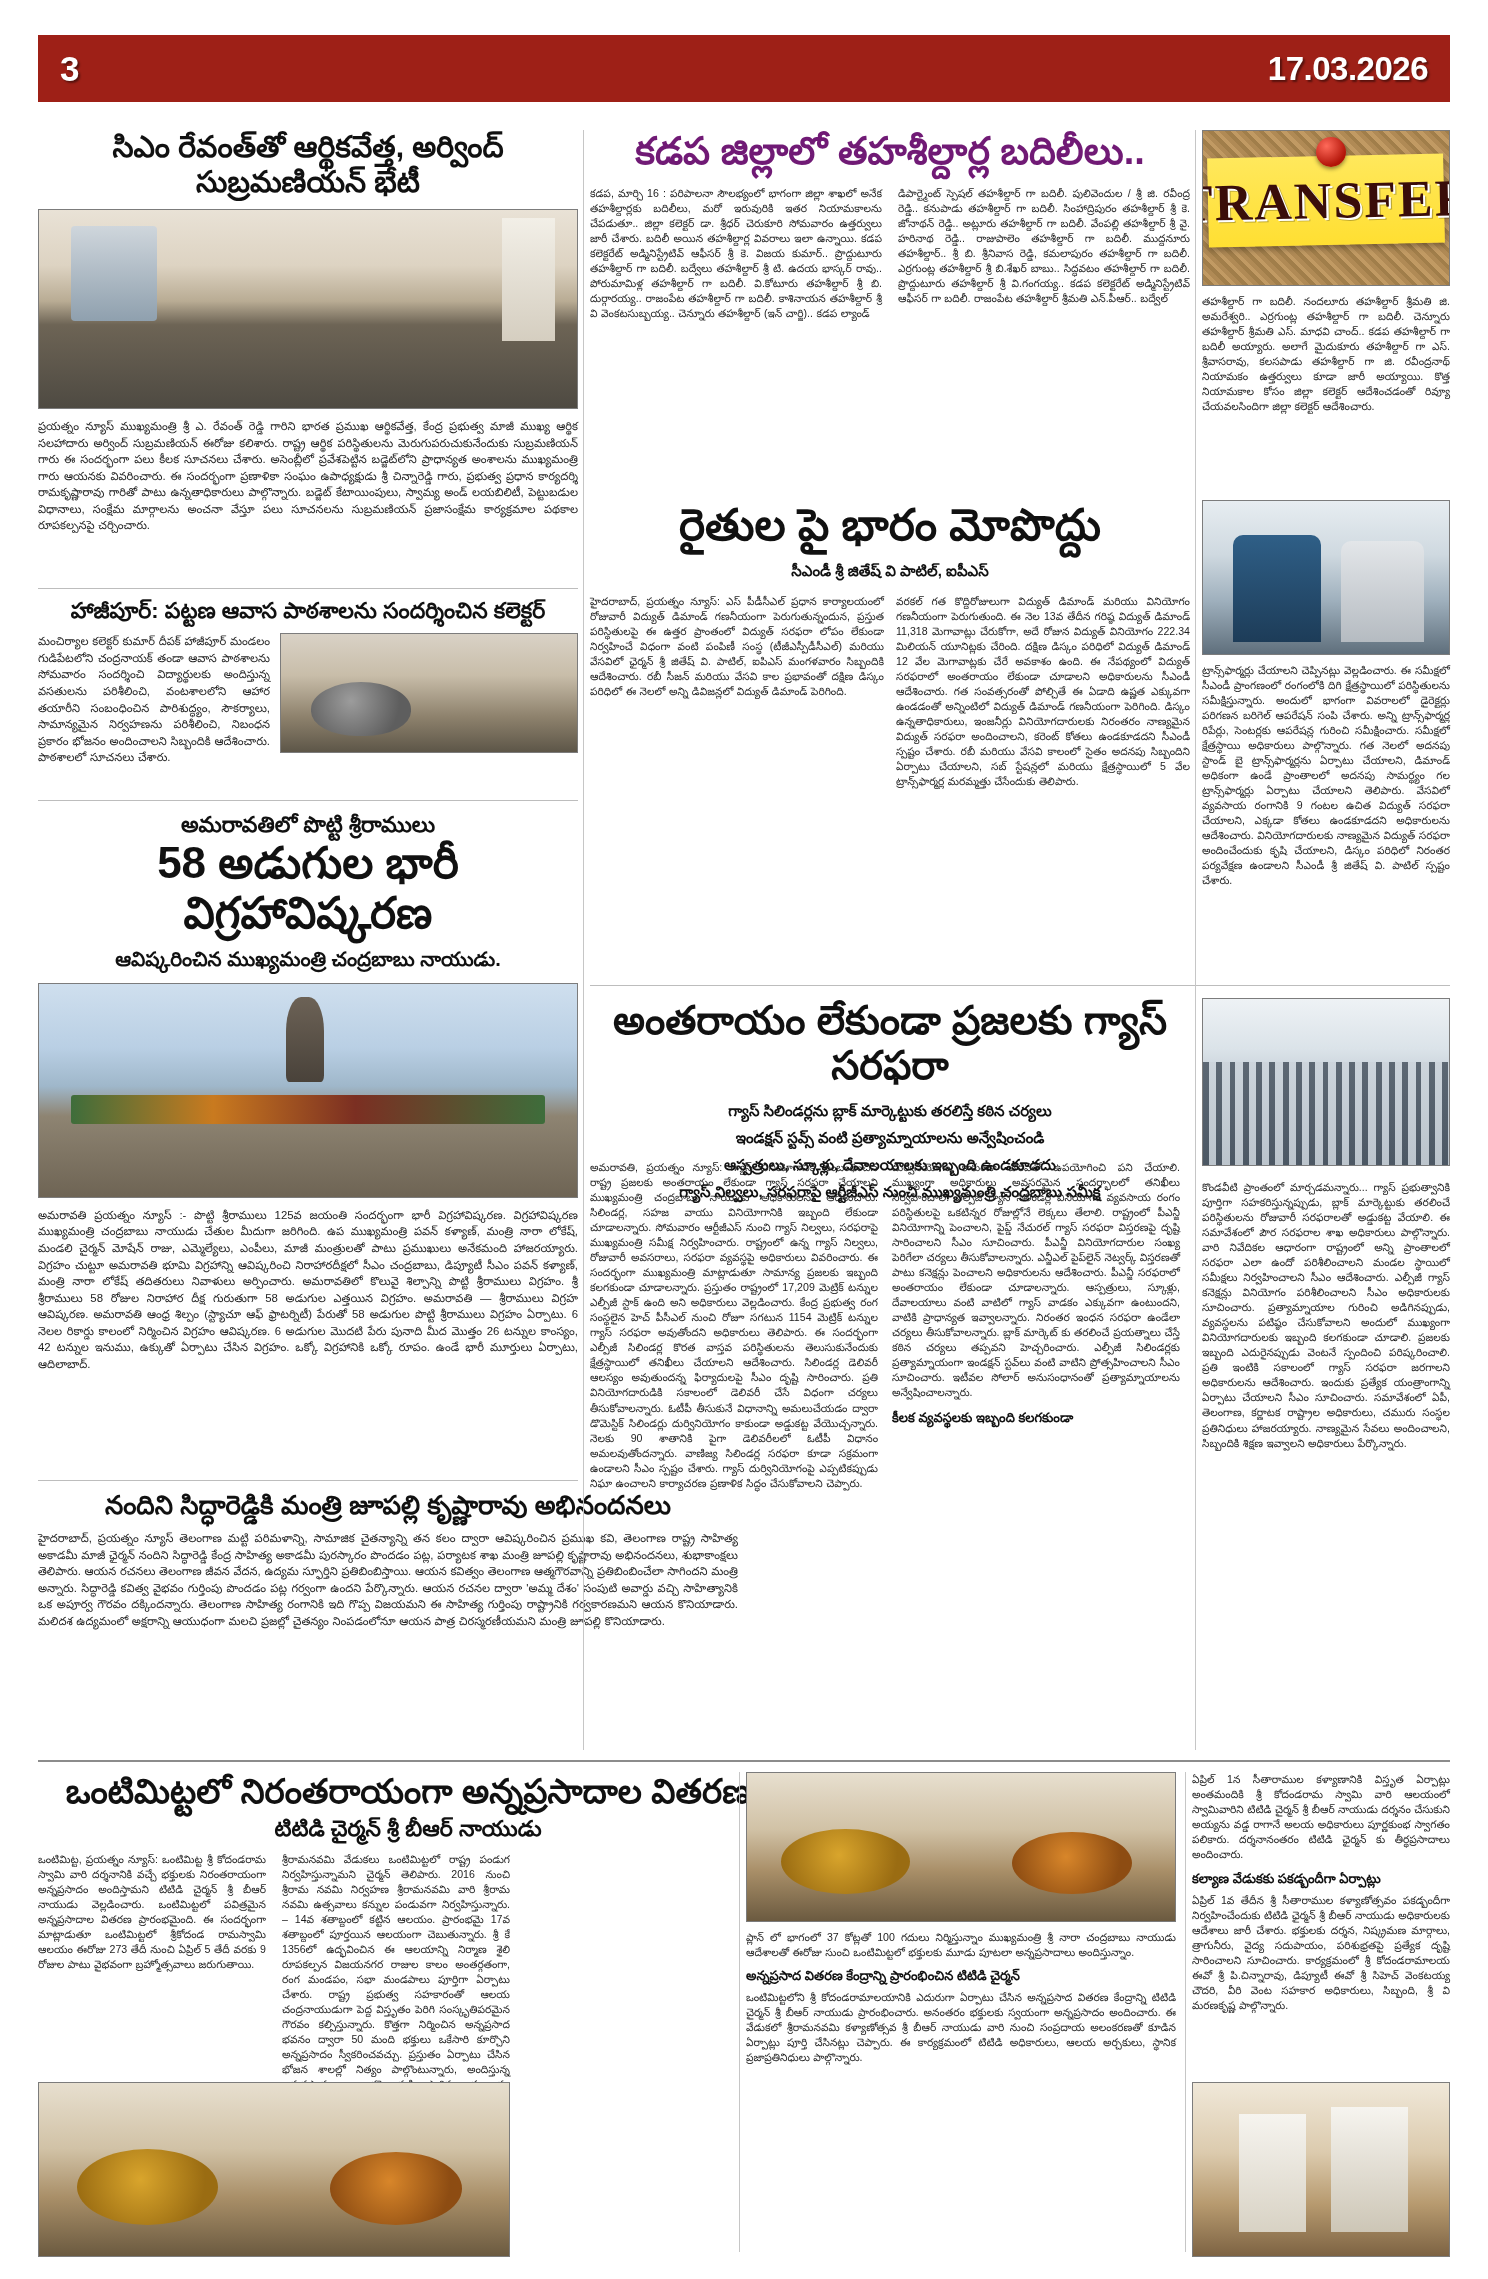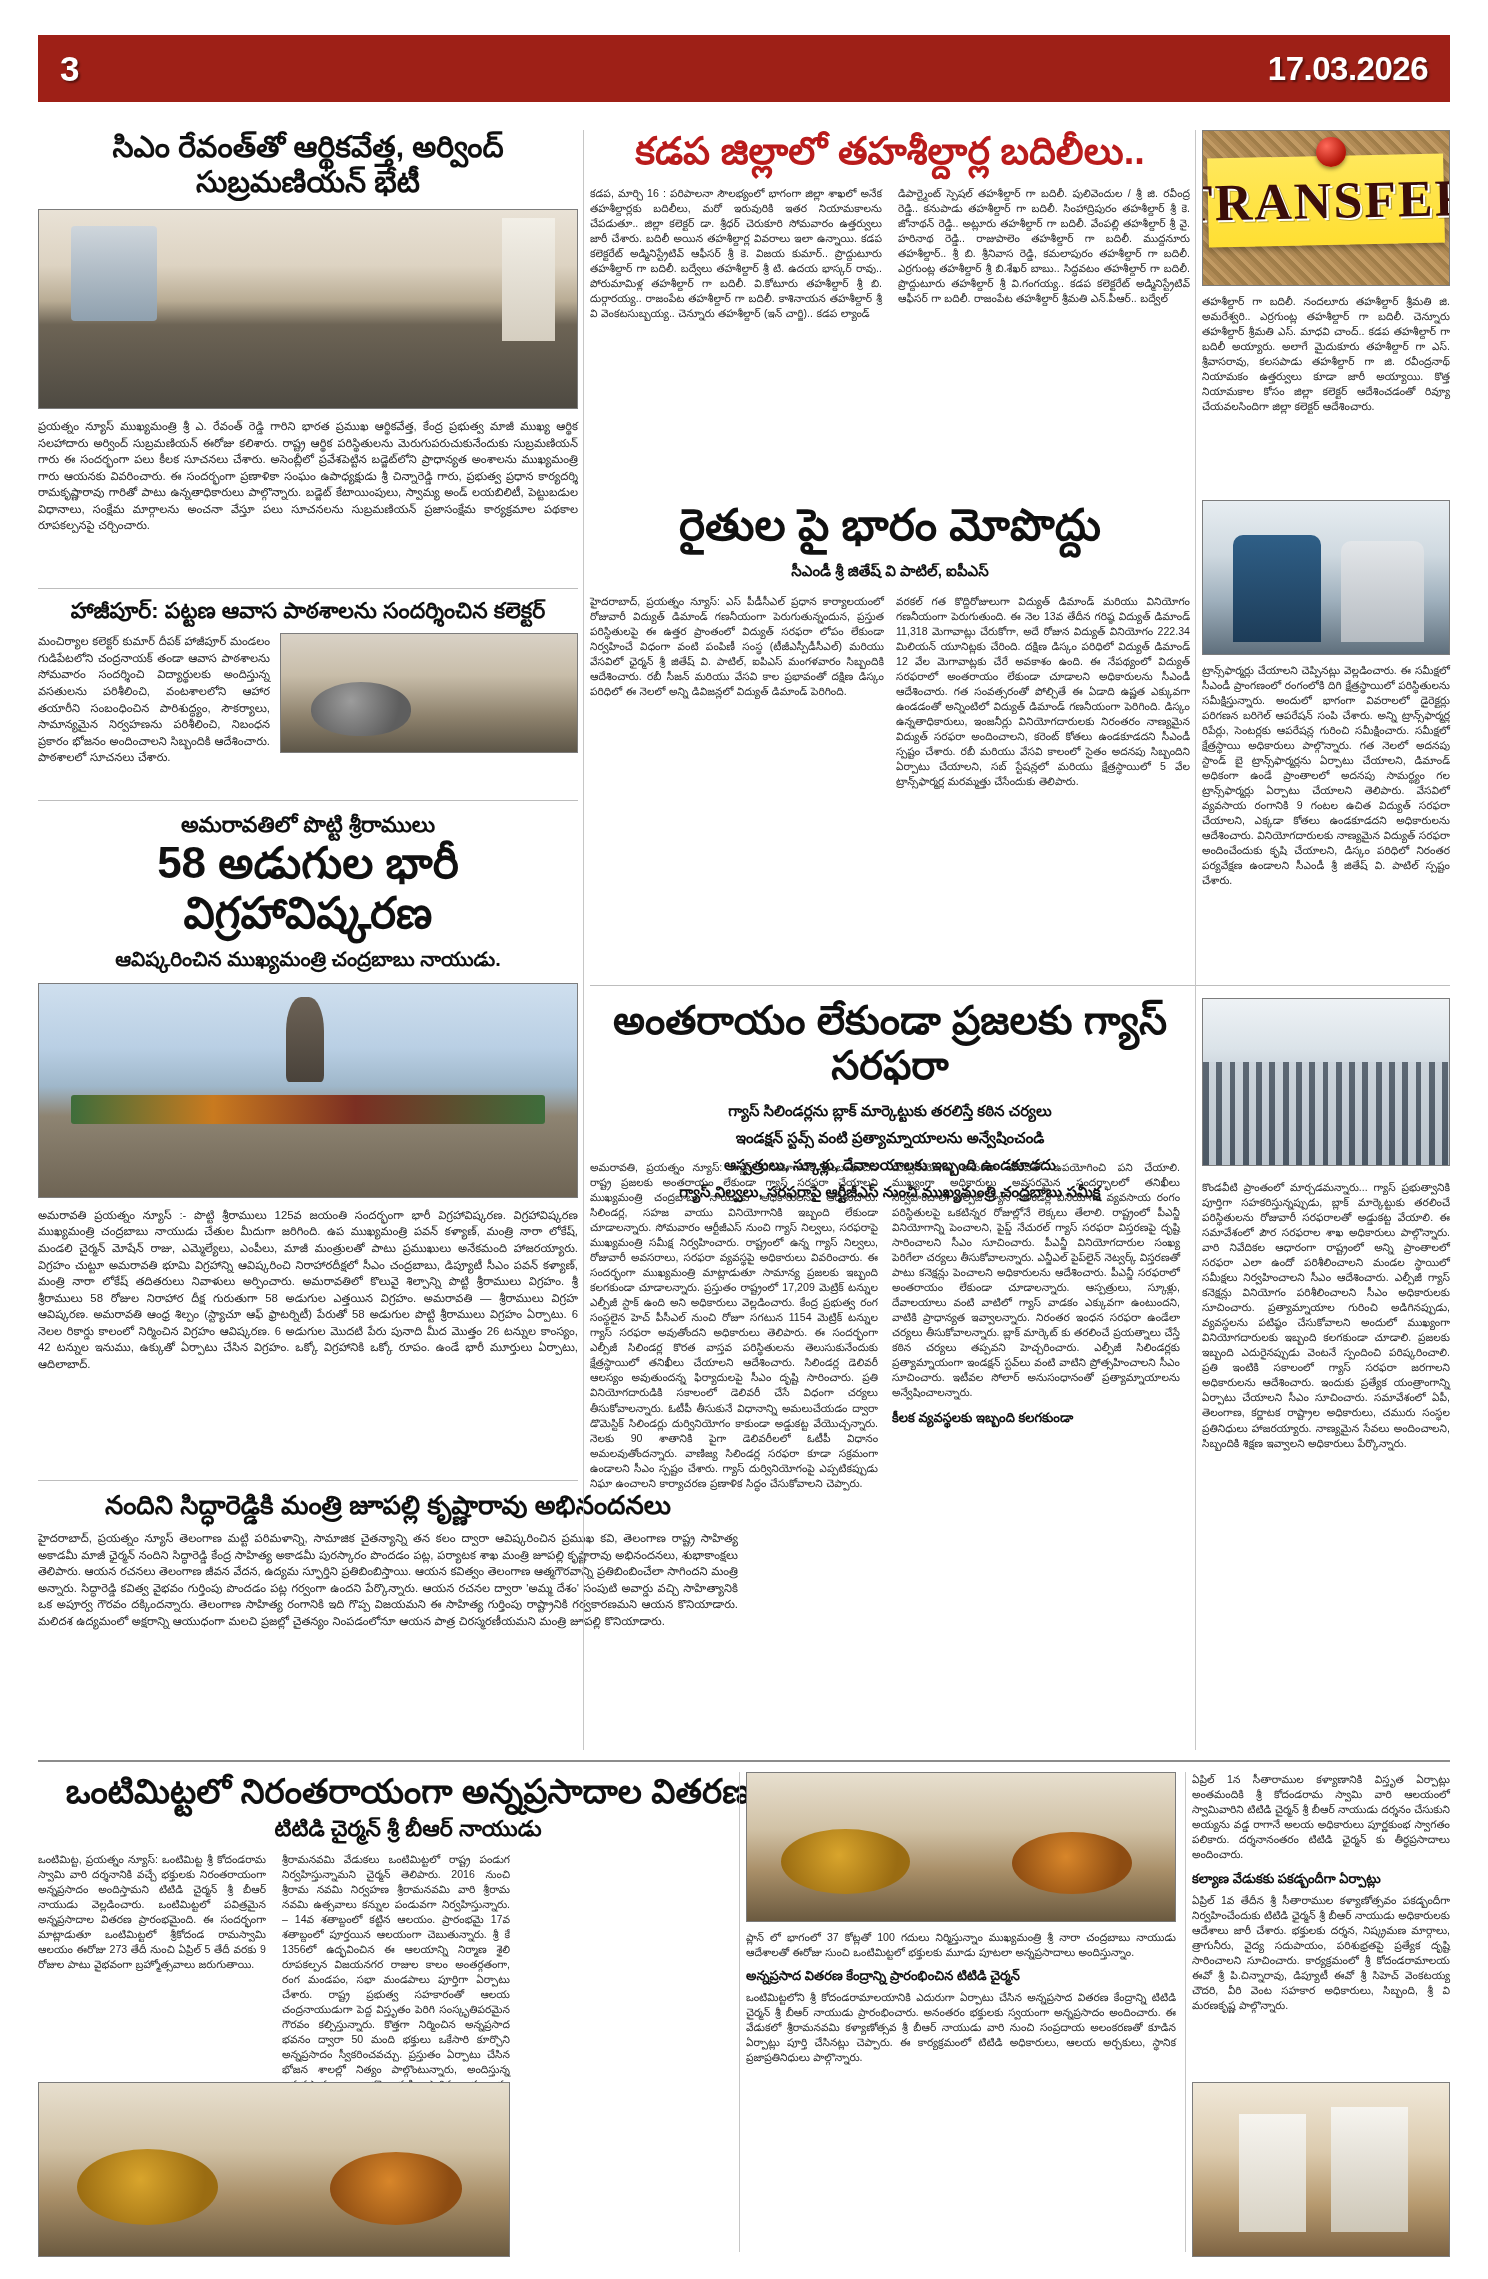--- a/index.html
+++ b/index.html
@@ -76,21 +76,21 @@
     font-weight: bold;
     text-align: center;
     line-height: 1.12;
     color: #111;
   }
   .hl-xl {
     font-size: 38px;
     font-weight: bold;
     text-align: center;
     line-height: 1.15;
-    color: #b91c1c;
+    color: #701a75;
   }
   .hl-sec {
     font-size: 22px;
     font-weight: bold;
     text-align: center;
     line-height: 1.2;
     color: #111;
   }
   .hl-sub {
     font-size: 15px;

